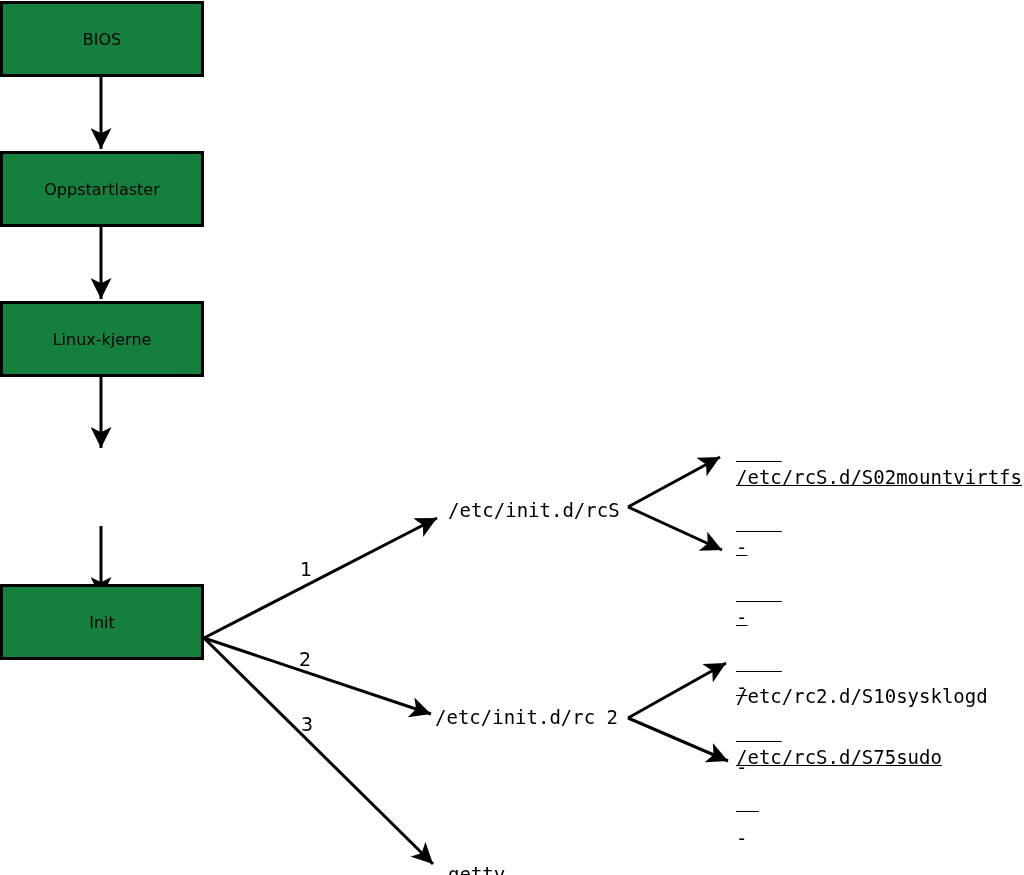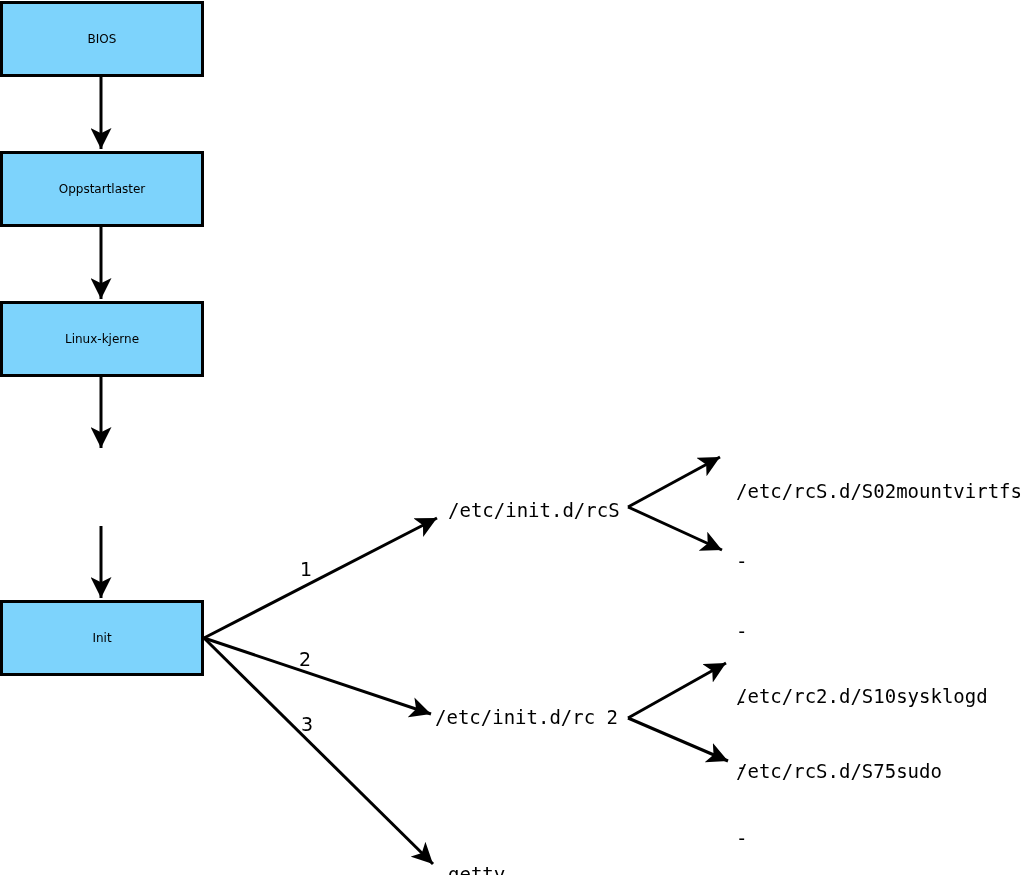--- a/index.html
+++ b/index.html
@@ -23,31 +23,31 @@
     width: 1024px;
     height: 875px;
   }
   .flow-box {
     position: absolute;
     left: 0;
     width: 204px;
     height: 76px;
     box-sizing: border-box;
     border: 3px solid #000000;
-    background: #7dd3fc;
+    background: #15803d;
     display: flex;
     align-items: center;
     justify-content: center;
-    font-size: 12px;
+    font-size: 16px;
   }
   .box-bios          { top: 1px; }
   .box-oppstart      { top: 151px; }
   .box-kjerne        { top: 301px; }
   .box-initramfs     { top: 450px; }
-  .box-init          { top: 600px; }
+  .box-init          { top: 584px; }
   .note {
     position: absolute;
     left: 358px;
     top: 102px;
     font-size: 19px;
     line-height: 26px;
     white-space: nowrap;
   }
   .branch-num {
     position: absolute;
@@ -62,21 +62,21 @@
     font-size: 19px;
     white-space: pre;
   }
   .target-rcs   { position: absolute; left: 448px; top: 497px; line-height: 26px; }
   .target-rc2   { position: absolute; left: 435px; top: 704px; line-height: 26px; }
   .target-getty { position: absolute; left: 448px; top: 861px; line-height: 26px; }
   .script-block {
     position: absolute;
     left: 736px;
   }
-  .rcs-block { top: 434px; }
+  .rcs-block { top: 420px; text-decoration: underline; }
   .rcs-block div { line-height: 26px; height: 26px; }
   .rc2-block { top: 639px; }
   .rc2-block div { line-height: 27px; height: 27px; }
 </style>
 </head>
 <body>
 
 <div class="canvas">
 
   <svg class="arrow-layer" viewBox="0 0 1024 875" xmlns="http://www.w3.org/2000/svg">

